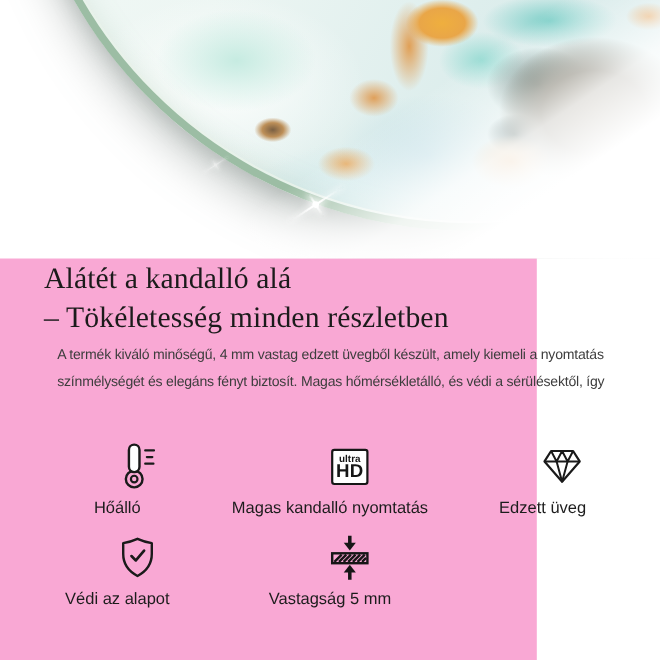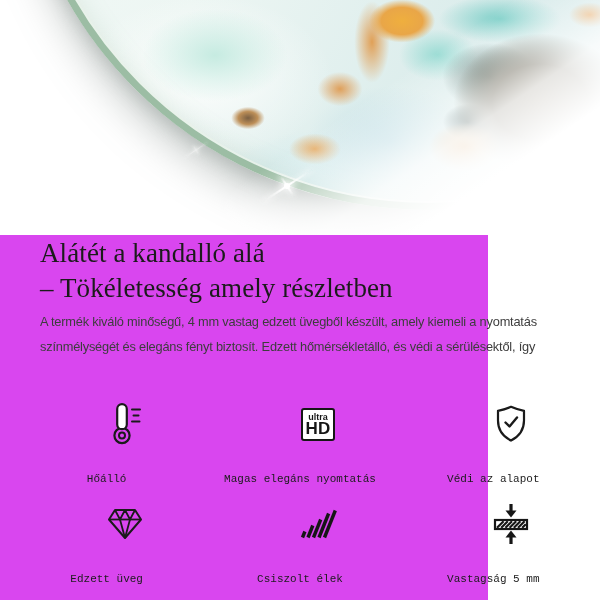--- a/index.html
+++ b/index.html
@@ -1,18 +1,18 @@
 <!DOCTYPE html>
 <html lang="hu"><head>
 <meta charset="utf-8">
 <style>
   * { margin:0; padding:0; box-sizing:border-box; }
   html,body { width:600px; height:600px; background:#fff; overflow:hidden;
               font-family:"Liberation Sans", sans-serif; }
-  .page { position:relative; width:488px; height:600px; background:#d946ef; }
+  .page { position:relative; width:488px; height:600px; background:#f9a8d4; }
 
   
   .hero { position:absolute; left:0; top:0; width:600px; height:235px;
           overflow:hidden; background:#fff; }
   .glass {
     position:absolute; left:13px; top:-620px; width:830px; height:830px;
     border-radius:50%;
     border:7px solid #9cbda4;
     box-shadow:
       inset 0 0 0 2px rgba(233,242,234,.85),
@@ -56,30 +56,30 @@
   .sparkle::before { left:-30px; top:-1px; width:60px; height:2px; transform:rotate(-33deg); }
   .sparkle::after  { left:-13px; top:-1px; width:26px; height:2px; transform:rotate(57deg); }
   .sparkle .core { position:absolute; left:-3px; top:-3px; width:6px; height:6px; border-radius:50%;
                    background:#fff; box-shadow:0 0 10px 3px rgba(255,255,255,.95); }
 
   
   .title { position:absolute; left:40px; top:236px;
            font-family:"Liberation Serif", serif; font-weight:400;
            font-size:27px; line-height:35px; color:#1b1b1b; letter-spacing:.1px; }
   .title span { display:block; white-space:nowrap; }
-  .desc { position:absolute; left:40px; top:309px;
+  .desc { position:absolute; left:52px; top:309px;
           font-size:12.8px; line-height:25px; color:#3d3d3d; letter-spacing:-.2px; }
   .desc span { display:block; white-space:nowrap; }
 
   
   .features { position:absolute; left:10px; top:402px; width:580px;
               display:grid; grid-template-columns:repeat(3,1fr); row-gap:16px; }
   .feature { display:flex; flex-direction:column; align-items:center; }
   .icon-box { height:44px; display:flex; align-items:center; justify-content:center;padding-left:36px; }
-  .flabel { margin-top:26px; font-size:11px; line-height:14px; color:#1c1c1c; letter-spacing:0;font-family:Liberation Mono, monospace; }
+  .flabel { margin-top:9px; font-size:15px; line-height:14px; color:#1c1c1c; letter-spacing:0; }
   svg { display:block; }
   .uhd { width:34px; height:33px; border:2.5px solid #161616; border-radius:3px;
          display:flex; flex-direction:column; align-items:center; justify-content:center;
          color:#161616; background:#fff; }
   .uhd .u { font-size:9px; font-weight:700; line-height:9px; }
   .uhd .h { font-size:17px; font-weight:800; line-height:13px; letter-spacing:.2px; }
 </style>
 </head>
 <body>
 
@@ -91,26 +91,26 @@
         <span class="core"></span>
       </div>
     <div class="sparkle small">
         <span class="core"></span>
       </div>
     <div class="hero-fade"></div>
   </div>
 
   <h1 class="title">
     <span>Alátét a kandalló alá</span>
-    <span>– Tökéletesség amely részletben</span>
+    <span>– Tökéletesség minden részletben</span>
   </h1>
 
   <p class="desc">
     <span>A termék kiváló minőségű, 4 mm vastag edzett üvegből készült, amely kiemeli a nyomtatás</span>
-    <span>színmélységét és elegáns fényt biztosít. Edzett hőmérsékletálló, és védi a sérülésektől, így</span>
+    <span>színmélységét és elegáns fényt biztosít. Magas hőmérsékletálló, és védi a sérülésektől, így</span>
   </p>
 
   <div class="features">
 
     <div class="feature">
       <div class="icon-box">
         <svg width="36" height="44" viewBox="0 0 36 44" fill="none">
           <circle cx="15" cy="33.5" r="7.6" stroke="#1a1a1a" stroke-width="2.2"></circle>
           <circle cx="15" cy="33.5" r="3" stroke="#1a1a1a" stroke-width="2"></circle>
           <rect x="10.2" y="2.2" width="9.6" height="25" rx="4.8" fill="#fff" stroke="#1a1a1a" stroke-width="2.2"></rect>
@@ -120,57 +120,45 @@
       <div class="flabel">Hőálló</div>
     </div>
 
     <div class="feature">
       <div class="icon-box">
         <div class="uhd">
           <span class="u">ultra</span>
           <span class="h">HD</span>
         </div>
       </div>
-      <div class="flabel">Magas elegáns nyomtatás</div>
-    </div>
-
-    <div class="feature">
-      <div class="icon-box">
-        <svg width="36" height="40" viewBox="0 0 36 40" fill="none">
-          <path d="M18 2.8 C22 4.6 27 6 31 6.8 V16.5 C31 26.5 25 33 18 36.6 C11 33 5 26.5 5 16.5 V6.8 C9 6 14 4.6 18 2.8 Z" stroke="#1a1a1a" stroke-width="2.2" stroke-linejoin="round"></path>
-          <path d="M12.5 18.5 L16.5 22.5 L24 13.5" stroke="#1a1a1a" stroke-width="2.4" stroke-linecap="round" stroke-linejoin="round"></path>
-        </svg>
-      </div>
-      <div class="flabel">Védi az alapot</div>
+      <div class="flabel">Magas kandalló nyomtatás</div>
     </div>
 
     <div class="feature">
       <div class="icon-box">
         <svg width="40" height="36" viewBox="0 0 40 36" fill="none">
           <path d="M10 4 H30 L36 13.5 L20 32 L4 13.5 Z" stroke="#1a1a1a" stroke-width="2" stroke-linejoin="round"></path>
           <path d="M4 13.5 H36" stroke="#1a1a1a" stroke-width="1.8"></path>
           <path d="M10 4 L15 13.5 L20 4 L25 13.5 L30 4" stroke="#1a1a1a" stroke-width="1.8" stroke-linejoin="round"></path>
           <path d="M15 13.5 L20 32 M25 13.5 L20 32" stroke="#1a1a1a" stroke-width="1.8"></path>
         </svg>
       </div>
       <div class="flabel">Edzett üveg</div>
     </div>
 
     <div class="feature">
       <div class="icon-box">
-        <svg width="38" height="32" viewBox="0 0 38 32" fill="none">
-          <path d="M3.5 29.5 L5.9 23.5" stroke="#161616" stroke-width="3.4"></path>
-          <path d="M9 29.5 L13.8 17.5" stroke="#161616" stroke-width="3.4"></path>
-          <path d="M14.5 29.5 L21.7 11.5" stroke="#161616" stroke-width="3.4"></path>
-          <path d="M20 29.5 L29.6 5.5" stroke="#161616" stroke-width="3.4"></path>
-          <path d="M25.5 29.5 L36.3 2.5" stroke="#161616" stroke-width="3.4"></path>
+        <svg width="36" height="40" viewBox="0 0 36 40" fill="none">
+          <path d="M18 2.8 C22 4.6 27 6 31 6.8 V16.5 C31 26.5 25 33 18 36.6 C11 33 5 26.5 5 16.5 V6.8 C9 6 14 4.6 18 2.8 Z" stroke="#1a1a1a" stroke-width="2.2" stroke-linejoin="round"></path>
+          <path d="M12.5 18.5 L16.5 22.5 L24 13.5" stroke="#1a1a1a" stroke-width="2.4" stroke-linecap="round" stroke-linejoin="round"></path>
         </svg>
       </div>
-      <div class="flabel">Csiszolt élek</div>
+      <div class="flabel">Védi az alapot</div>
     </div>
+
 
     <div class="feature">
       <div class="icon-box">
         <svg width="40" height="42" viewBox="0 0 40 42" fill="none">
           <path d="M20 1 V8" stroke="#161616" stroke-width="3.2"></path>
           <path d="M14.5 7.5 L25.5 7.5 L20 14.5 Z" fill="#161616"></path>
           <rect x="4" y="17" width="32" height="9" stroke="#161616" stroke-width="2.2"></rect>
           <path d="M6 24.8 L12.6 18.2 M10.2 24.8 L16.8 18.2 M14.4 24.8 L21 18.2 M18.6 24.8 L25.2 18.2 M22.8 24.8 L29.4 18.2 M27 24.8 L33.6 18.2 M31.2 24.8 L34.8 21.2" stroke="#161616" stroke-width="2.2"></path>
           <path d="M20 41 V34" stroke="#161616" stroke-width="3.2"></path>
           <path d="M14.5 34.5 L25.5 34.5 L20 27.5 Z" fill="#161616"></path>

